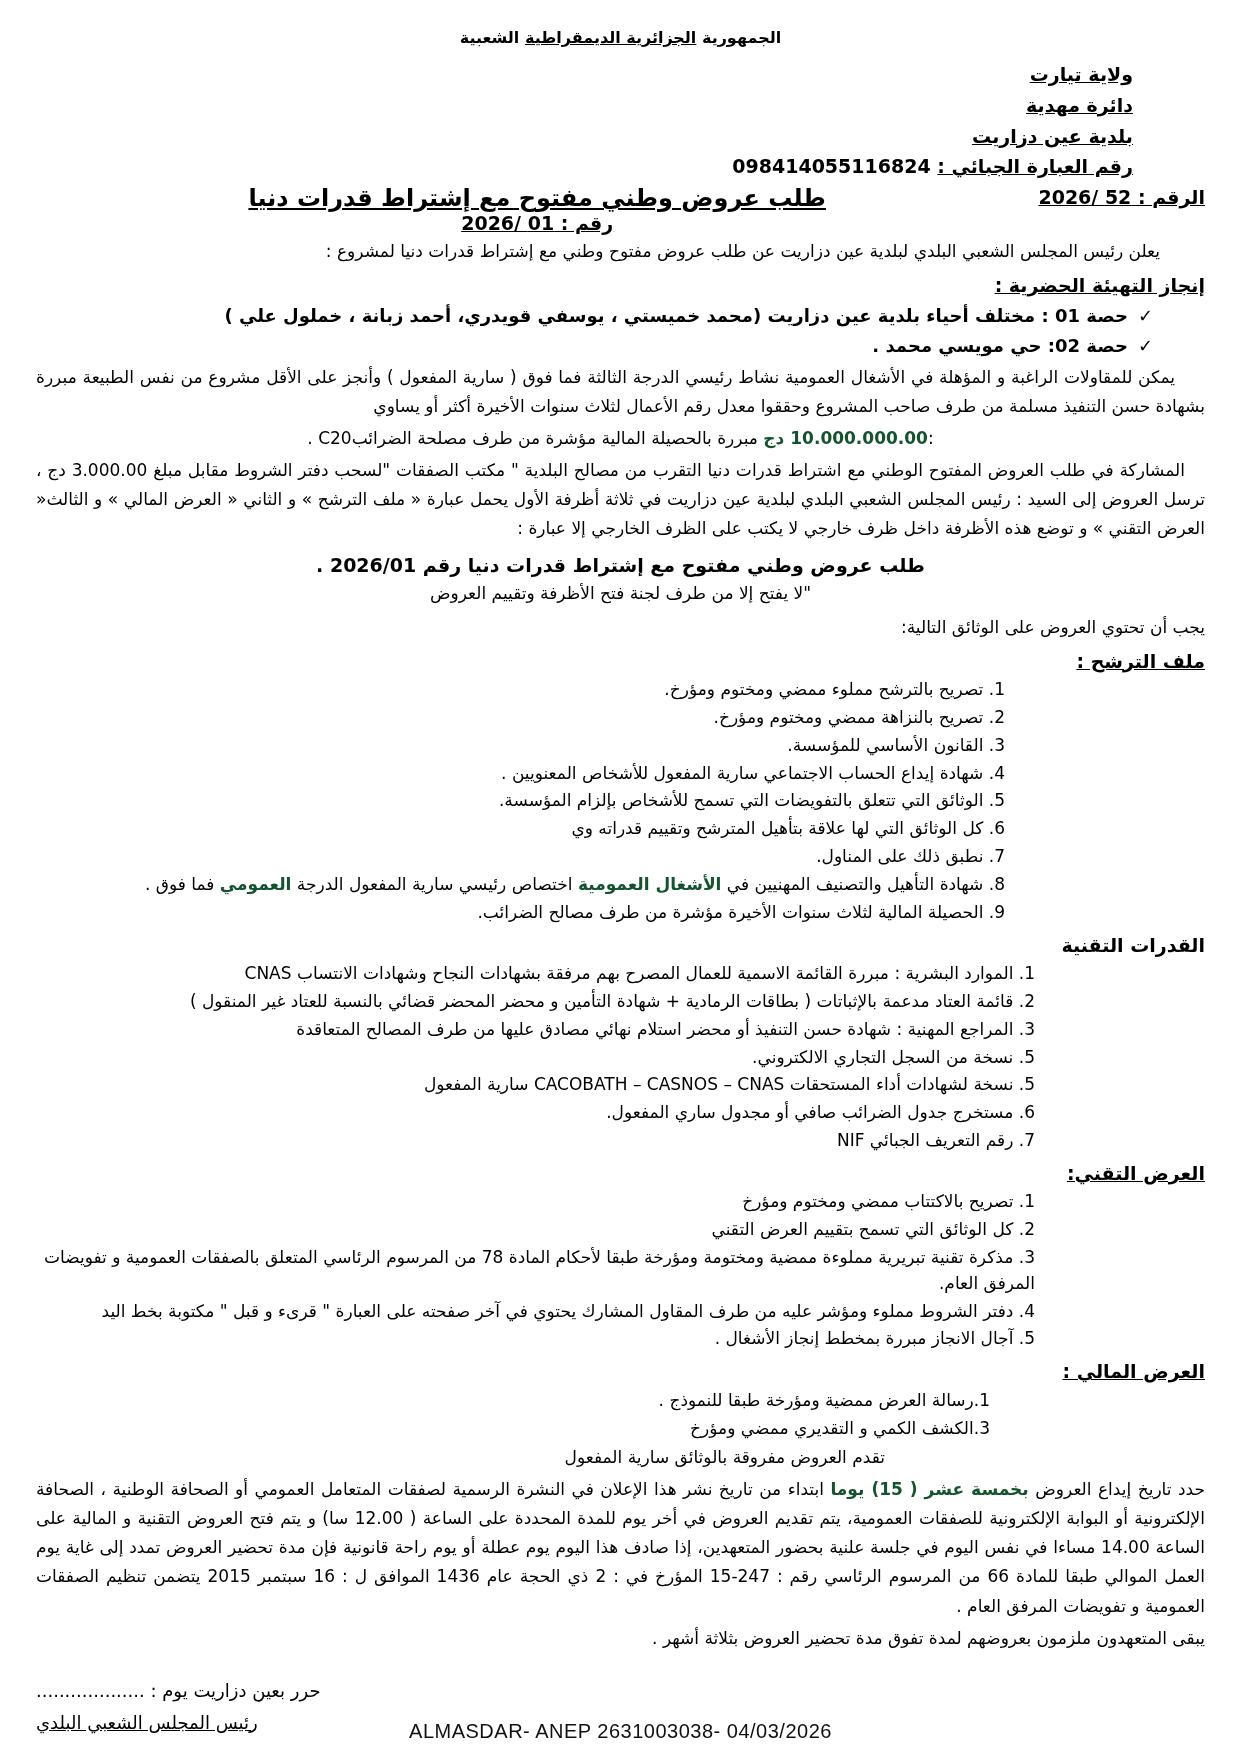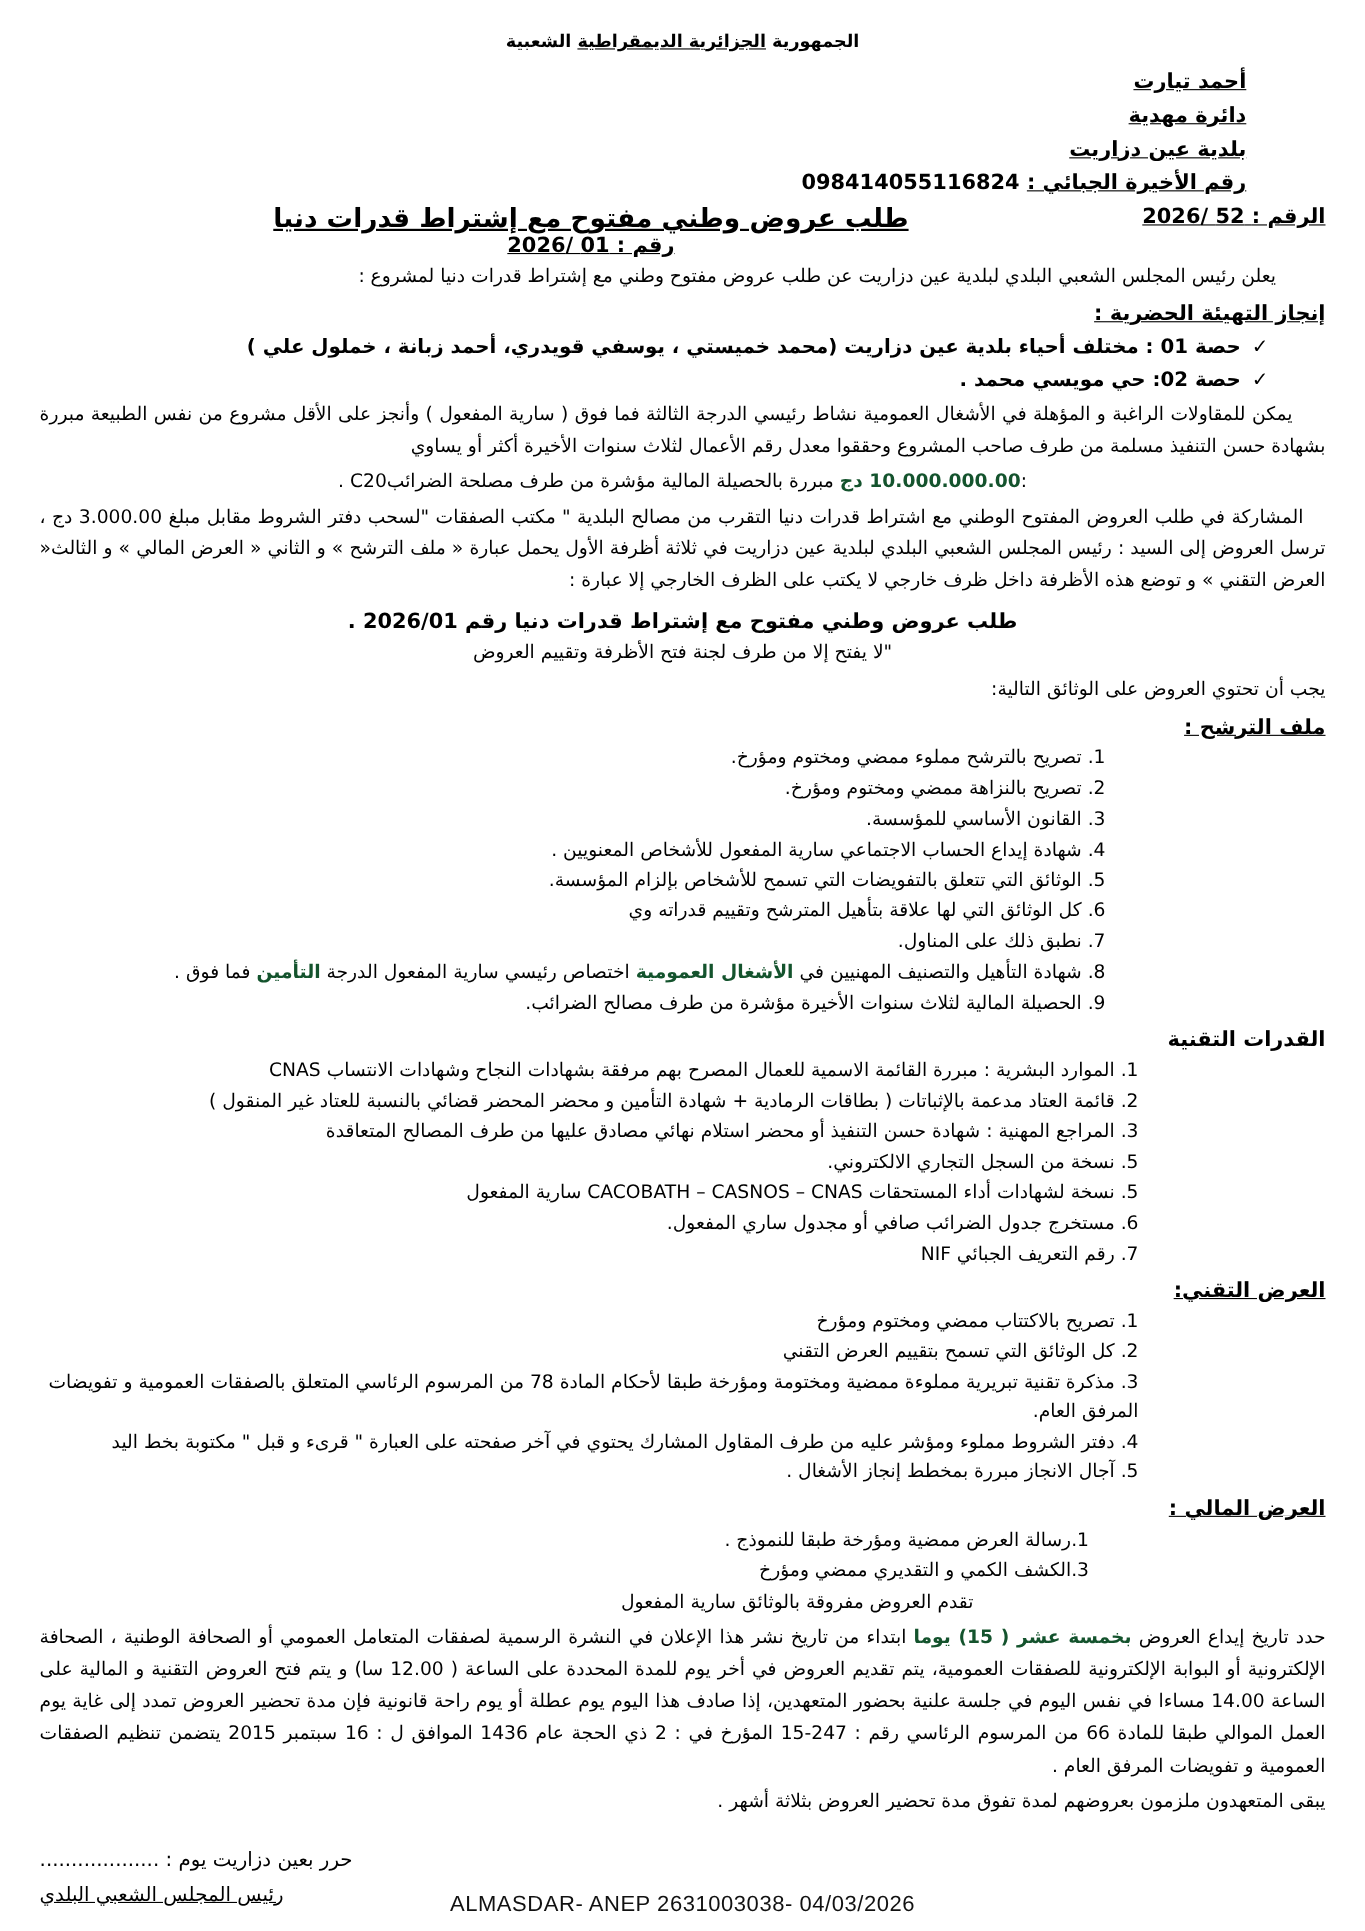--- a/index.html
+++ b/index.html
@@ -49,24 +49,24 @@
   }
 </style>
 </head>
 <body>
 
 <div class="page">
 
   <div class="rep"><span>الجمهورية </span><span class="u">الجزائرية الديمقراطية</span><span> الشعبية</span></div>
 
   <div class="admin">
-    <div class="u">أحمد تيارت</div>
+    <div class="u">ولاية تيارت</div>
     <div class="u">دائرة مهدية</div>
     <div class="u">بلدية عين دزاريت</div>
-    <div><span class="u">رقم الأخيرة الجبائي :</span> <span>098414055116824</span></div>
+    <div><span class="u">رقم العبارة الجبائي :</span> <span>098414055116824</span></div>
   </div>
 
   <div class="title-row">
     <div class="ref-line"><span>الرقم :</span> <span>52 /2026</span></div>
     <div class="titles">
       <div class="main-title">طلب عروض وطني مفتوح مع إشتراط قدرات دنيا</div>
       <div><span class="sub-title">رقم : 01 /2026</span></div>
     </div>
   </div>
 
@@ -89,21 +89,21 @@
 
   <div class="sec-h u">ملف الترشح :</div>
   <div class="list-candidacy">
     <div class="item">1. تصريح بالترشح مملوء ممضي ومختوم ومؤرخ.</div>
     <div class="item">2. تصريح بالنزاهة ممضي ومختوم ومؤرخ.</div>
     <div class="item">3. القانون الأساسي للمؤسسة.</div>
     <div class="item">4. شهادة إيداع الحساب الاجتماعي سارية المفعول للأشخاص المعنويين .</div>
     <div class="item">5. الوثائق التي تتعلق بالتفويضات التي تسمح للأشخاص بإلزام المؤسسة.</div>
     <div class="item">6. كل الوثائق التي لها علاقة بتأهيل المترشح وتقييم قدراته وي</div>
     <div class="item">7. نطبق ذلك على المناول.</div>
-    <div class="item"><span>8. شهادة التأهيل والتصنيف المهنيين في </span><span class="red">الأشغال العمومية</span><span> اختصاص رئيسي سارية المفعول الدرجة </span><span class="red">التأمين</span><span> فما فوق .</span></div>
+    <div class="item"><span>8. شهادة التأهيل والتصنيف المهنيين في </span><span class="red">الأشغال العمومية</span><span> اختصاص رئيسي سارية المفعول الدرجة </span><span class="red">العمومي</span><span> فما فوق .</span></div>
     <div class="item">9. الحصيلة المالية لثلاث سنوات الأخيرة مؤشرة من طرف مصالح الضرائب.</div>
   </div>
 
   <div class="sec-h">القدرات التقنية</div>
   <div class="list-tech">
     <div class="item">1. الموارد البشرية : مبررة القائمة الاسمية للعمال المصرح بهم مرفقة بشهادات النجاح وشهادات الانتساب CNAS</div>
     <div class="item">2. قائمة العتاد مدعمة بالإثباتات ( بطاقات الرمادية + شهادة التأمين و محضر المحضر قضائي بالنسبة للعتاد غير المنقول )</div>
     <div class="item">3. المراجع المهنية : شهادة حسن التنفيذ أو محضر استلام نهائي مصادق عليها من طرف المصالح المتعاقدة</div>
     <div class="item">5. نسخة من السجل التجاري الالكتروني.</div>
     <div class="item">5. نسخة لشهادات أداء المستحقات CACOBATH – CASNOS – CNAS سارية المفعول</div>

